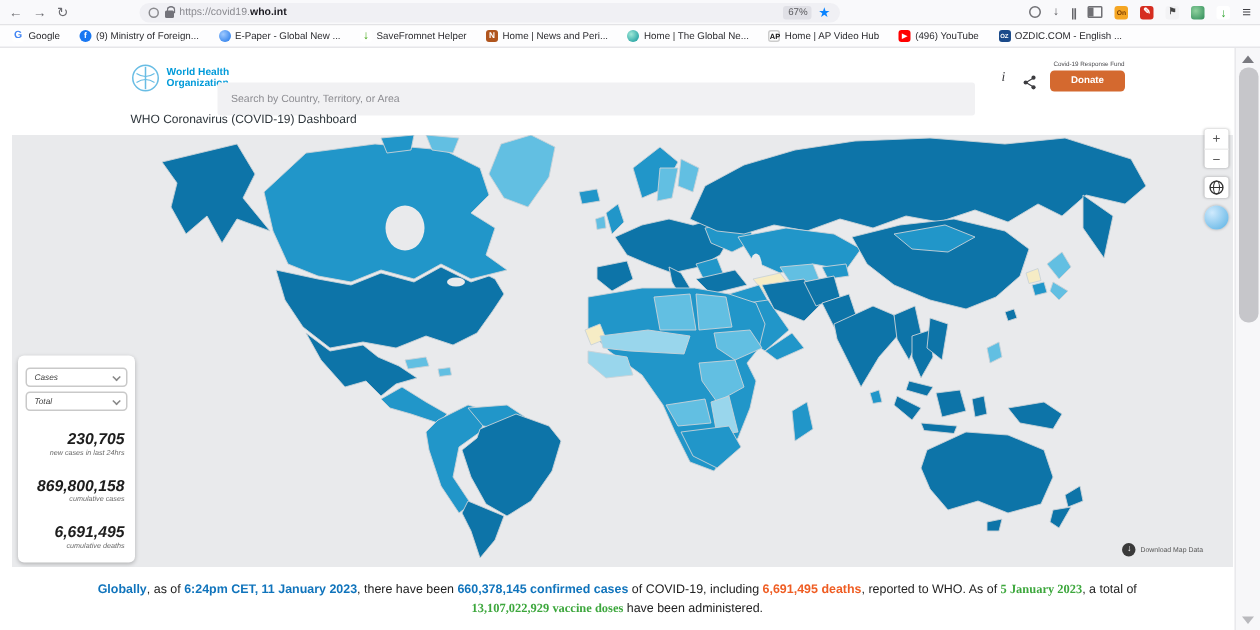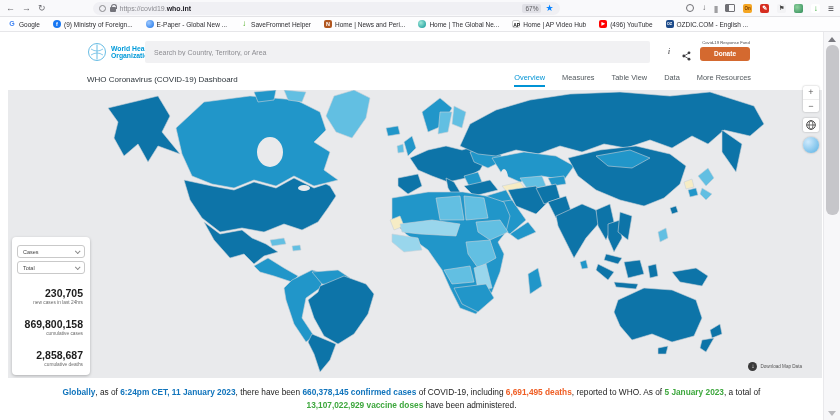--- a/index.html
+++ b/index.html
@@ -53,21 +53,21 @@
   .ico-ap { background:#fff; color:#111; font-size:5px; font-weight:900; border:0.5px solid #ccc; }
   .ico-youtube { background:#f00; font-size:4.5px; }
   .ico-ozdic { background:#1b4a8a; font-size:4px; }
 
   
   .page { position:absolute; top:32px; left:0; width:823px; height:388px; background:#fff; }
 
   .who-header { position:absolute; top:8px; left:0; width:100%; height:28px; }
   .who-logo { position:absolute; left:87px; top:2px; display:flex; gap:4px; align-items:center; }
   .who-logo-text { font-size:6.8px; line-height:7.5px; font-weight:700; color:var(--who-blue,#009ad9); }
-  .search-box { position:absolute; left:145px; top:1px; width:505px; height:22px;
+  .search-box { position:absolute; left:145px; top:15px; width:505px; height:22px;
     background:#f1f1f3; border:none; border-radius:2px; padding:0 9px; font-size:7px;
     color:#333; font-family:"Liberation Sans",sans-serif; }
   .search-box::placeholder { color:#8d8d92; }
   .hdr-info { position:absolute; left:662px; top:6px; width:14px; text-align:center;
     font-size:9px; font-style:italic; font-family:"Liberation Serif",serif; color:#3c3c40; }
   .hdr-share { position:absolute; left:682px; top:7px; }
   .donate-wrap { position:absolute; left:700px; top:0; width:52px; text-align:center; }
   .fund-label { font-size:4.2px; color:#4a4a4e; margin-bottom:2px; white-space:nowrap; }
   .donate-btn { width:50px; height:14px; background:var(--donate,#d4692f); color:#fff;
     border:none; border-radius:3px; font-size:6.5px; font-weight:700; line-height:14px;
@@ -88,39 +88,39 @@
   .map-controls { position:absolute; right:3px; top:-4px; width:16px; }
   .zoombox { width:16px; background:#fff; border-radius:2px; box-shadow:0 0 2px rgba(0,0,0,.3); }
   .zbtn { height:13px; text-align:center; font-size:9px; line-height:13px; color:#555; }
   .zbtn + .zbtn { border-top:1px solid #eee; }
   .globe-btn { margin-top:6px; width:16px; height:14px; background:#fff; border-radius:2px;
     box-shadow:0 0 2px rgba(0,0,0,.3); display:flex; align-items:center; justify-content:center; }
   .globe3d-btn { margin-top:5px; width:16px; height:16px; border-radius:50%;
     background:radial-gradient(circle at 32% 30%, #cfeafd, #57b0e3); box-shadow:0 0 2px rgba(0,0,0,.3); }
 
   .stats-panel { position:absolute; left:4px; top:147px; width:78px; height:138px;
-    background:#fff; border-radius:4px; box-shadow:0 1px 3px rgba(0,0,0,.25); padding-top:5px; }
+    background:#fff; border-radius:4px; box-shadow:0 1px 3px rgba(0,0,0,.25); padding-top:5px;font-style:italic; }
   .sel { margin:3px 5px 0 5px; height:13px; border:1px solid #c9c9c9; border-radius:3px;
     display:flex; align-items:center; padding:0 5px; font-size:5.5px; color:#444; }
   .sel .chev { margin-left:auto; width:4px; height:4px; border-right:1px solid #888;
     border-bottom:1px solid #888; transform:rotate(45deg) translateY(-1px); }
   .stat { margin-top:13px; padding-right:7px; text-align:right; }
   .stat .v { font-size:10.5px; font-weight:700; color:#1d1d1d; }
   .stat .l { font-size:4.8px; color:#6b6b6b; margin-top:1px; }
 
   .dl-chip { position:absolute; right:20px; bottom:7px; display:flex; align-items:center; gap:3px; }
   .dl-circle { width:9px; height:9px; border-radius:50%; background:#3a3a3a; color:#fff;
     font-size:6px; line-height:9px; text-align:center; }
   .dl-label { font-size:4.6px; color:#555; }
 
   .footer { position:absolute; top:346px; left:0; width:100%; height:42px; background:#fff; }
   .summary { padding-top:8px; text-align:center; font-size:8.3px; line-height:13px; color:#222; }
   .seg-link { color:var(--link-blue,#1074bc); font-weight:600; }
   .seg-deaths { color:var(--deaths-orange,#ef5d23); font-weight:700; }
-  .seg-vaccine { color:var(--vaccine-green,#3da73d); font-weight:600; }
+  .seg-vaccine { color:var(--vaccine-green,#3da73d); font-weight:600;font-family:Liberation Serif, serif; }
 
   
   .scrollbar { position:absolute; top:32px; right:0; width:17px; height:388px;
     background:#f7f7f9; border-left:1px solid #e9e9ec; }
   .sb-arrow-up { margin:5px auto 0 auto; width:0; height:0; border-left:4px solid transparent;
     border-right:4px solid transparent; border-bottom:5px solid #7a7a80; }
   .sb-thumb { position:absolute; top:13px; left:2px; width:13px; height:170px;
     background:#c6c6ca; border-radius:6px; }
   .sb-arrow-down { position:absolute; bottom:4px; left:50%; transform:translateX(-50%);
     width:0; height:0; border-left:4px solid transparent; border-right:4px solid transparent;
@@ -220,27 +220,20 @@
       </svg>
     </span>
     <div class="donate-wrap">
       <div class="fund-label">Covid-19 Response Fund</div>
       <div class="donate-btn">Donate</div>
     </div>
   </div>
 
   <div class="dash-row">
     <div class="dash-title">WHO Coronavirus (COVID-19) Dashboard</div>
-    <div class="dash-nav">
-        <span class="nav-item active">Overview</span>
-        <span class="nav-item">Measures</span>
-        <span class="nav-item">Table View</span>
-        <span class="nav-item">Data</span>
-        <span class="nav-item">More Resources</span>
-      </div>
   </div>
 
   <div class="map-area">
     <svg class="map-svg" width="814" height="288" viewBox="0 0 814 288">
       <rect x="0" y="0" width="814" height="288" class="ocean" stroke="none"></rect>
       <g>
         <path class="c-light" d="M318,26 L326,6 L346,0 L362,8 L358,28 L344,48 L328,42 Z"></path>
         <path class="c-dark" d="M100,18 L150,6 L162,26 L154,42 L172,64 L150,56 L140,72 L130,54 L116,66 L106,48 L110,32 Z"></path>
         <path class="c-med" d="M168,38 L196,12 L242,6 L288,10 L312,22 L318,40 L306,52 L322,62 L316,80 L330,90 L306,96 L286,86 L268,96 L246,90 L226,98 L204,94 L184,86 L174,64 Z"></path>
         <path class="c-med" d="M246,2 L268,0 L266,10 L250,12 Z"></path>
@@ -361,21 +354,21 @@
       <div>
           <div class="stat">
             <div class="v">230,705</div>
             <div class="l">new cases in last 24hrs</div>
           </div>
           <div class="stat">
             <div class="v">869,800,158</div>
             <div class="l">cumulative cases</div>
           </div>
           <div class="stat">
-            <div class="v">2,858,687</div>
+            <div class="v">6,691,495</div>
             <div class="l">cumulative deaths</div>
           </div>
         </div>
     </div>
 
     <div class="dl-chip">
       <span class="dl-circle">↓</span>
       <span class="dl-label">Download Map Data</span>
     </div>
   </div>

